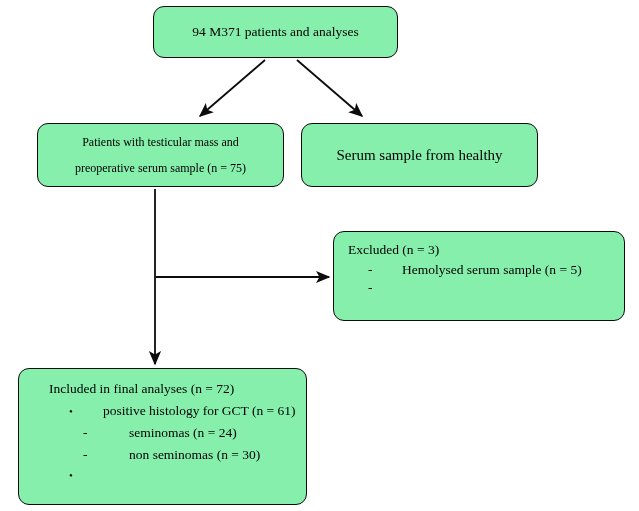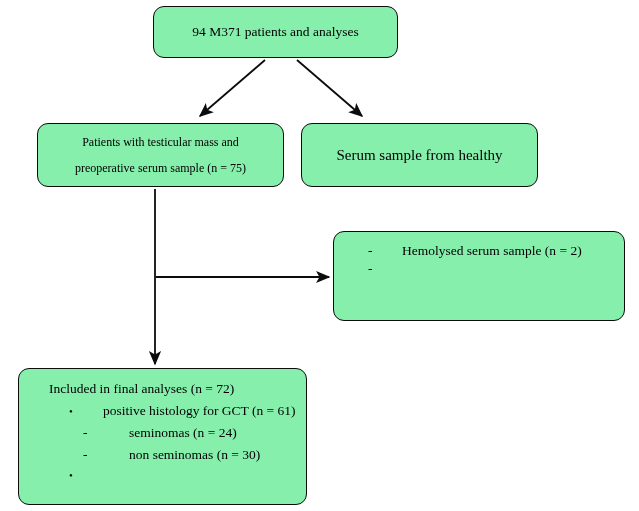--- a/index.html
+++ b/index.html
@@ -154,24 +154,25 @@
   <div class="node node-centered" id="node-testicular">
     <span class="node-line">Patients with testicular mass and</span>
     <span class="node-line">preoperative serum sample (n = 75)</span>
   </div>
 
   <div class="node node-centered" id="node-healthy">
     <span class="node-line">Serum sample from healthy</span>
   </div>
 
   <div class="node" id="node-excluded">
+    <span class="heading-line">Excluded (n = 3)</span>
 
     <div class="bullet-row lvl-dash">
       <span class="marker">-</span>
-      <span>Hemolysed serum sample (n = 2)</span>
+      <span>Hemolysed serum sample (n = 5)</span>
     </div>
 
     <div class="bullet-row lvl-dash">
       <span class="marker">-</span>
     </div>
 
   </div>
 
   <div class="node" id="node-included">
     <span class="heading-line">Included in final analyses (n = 72)</span>

